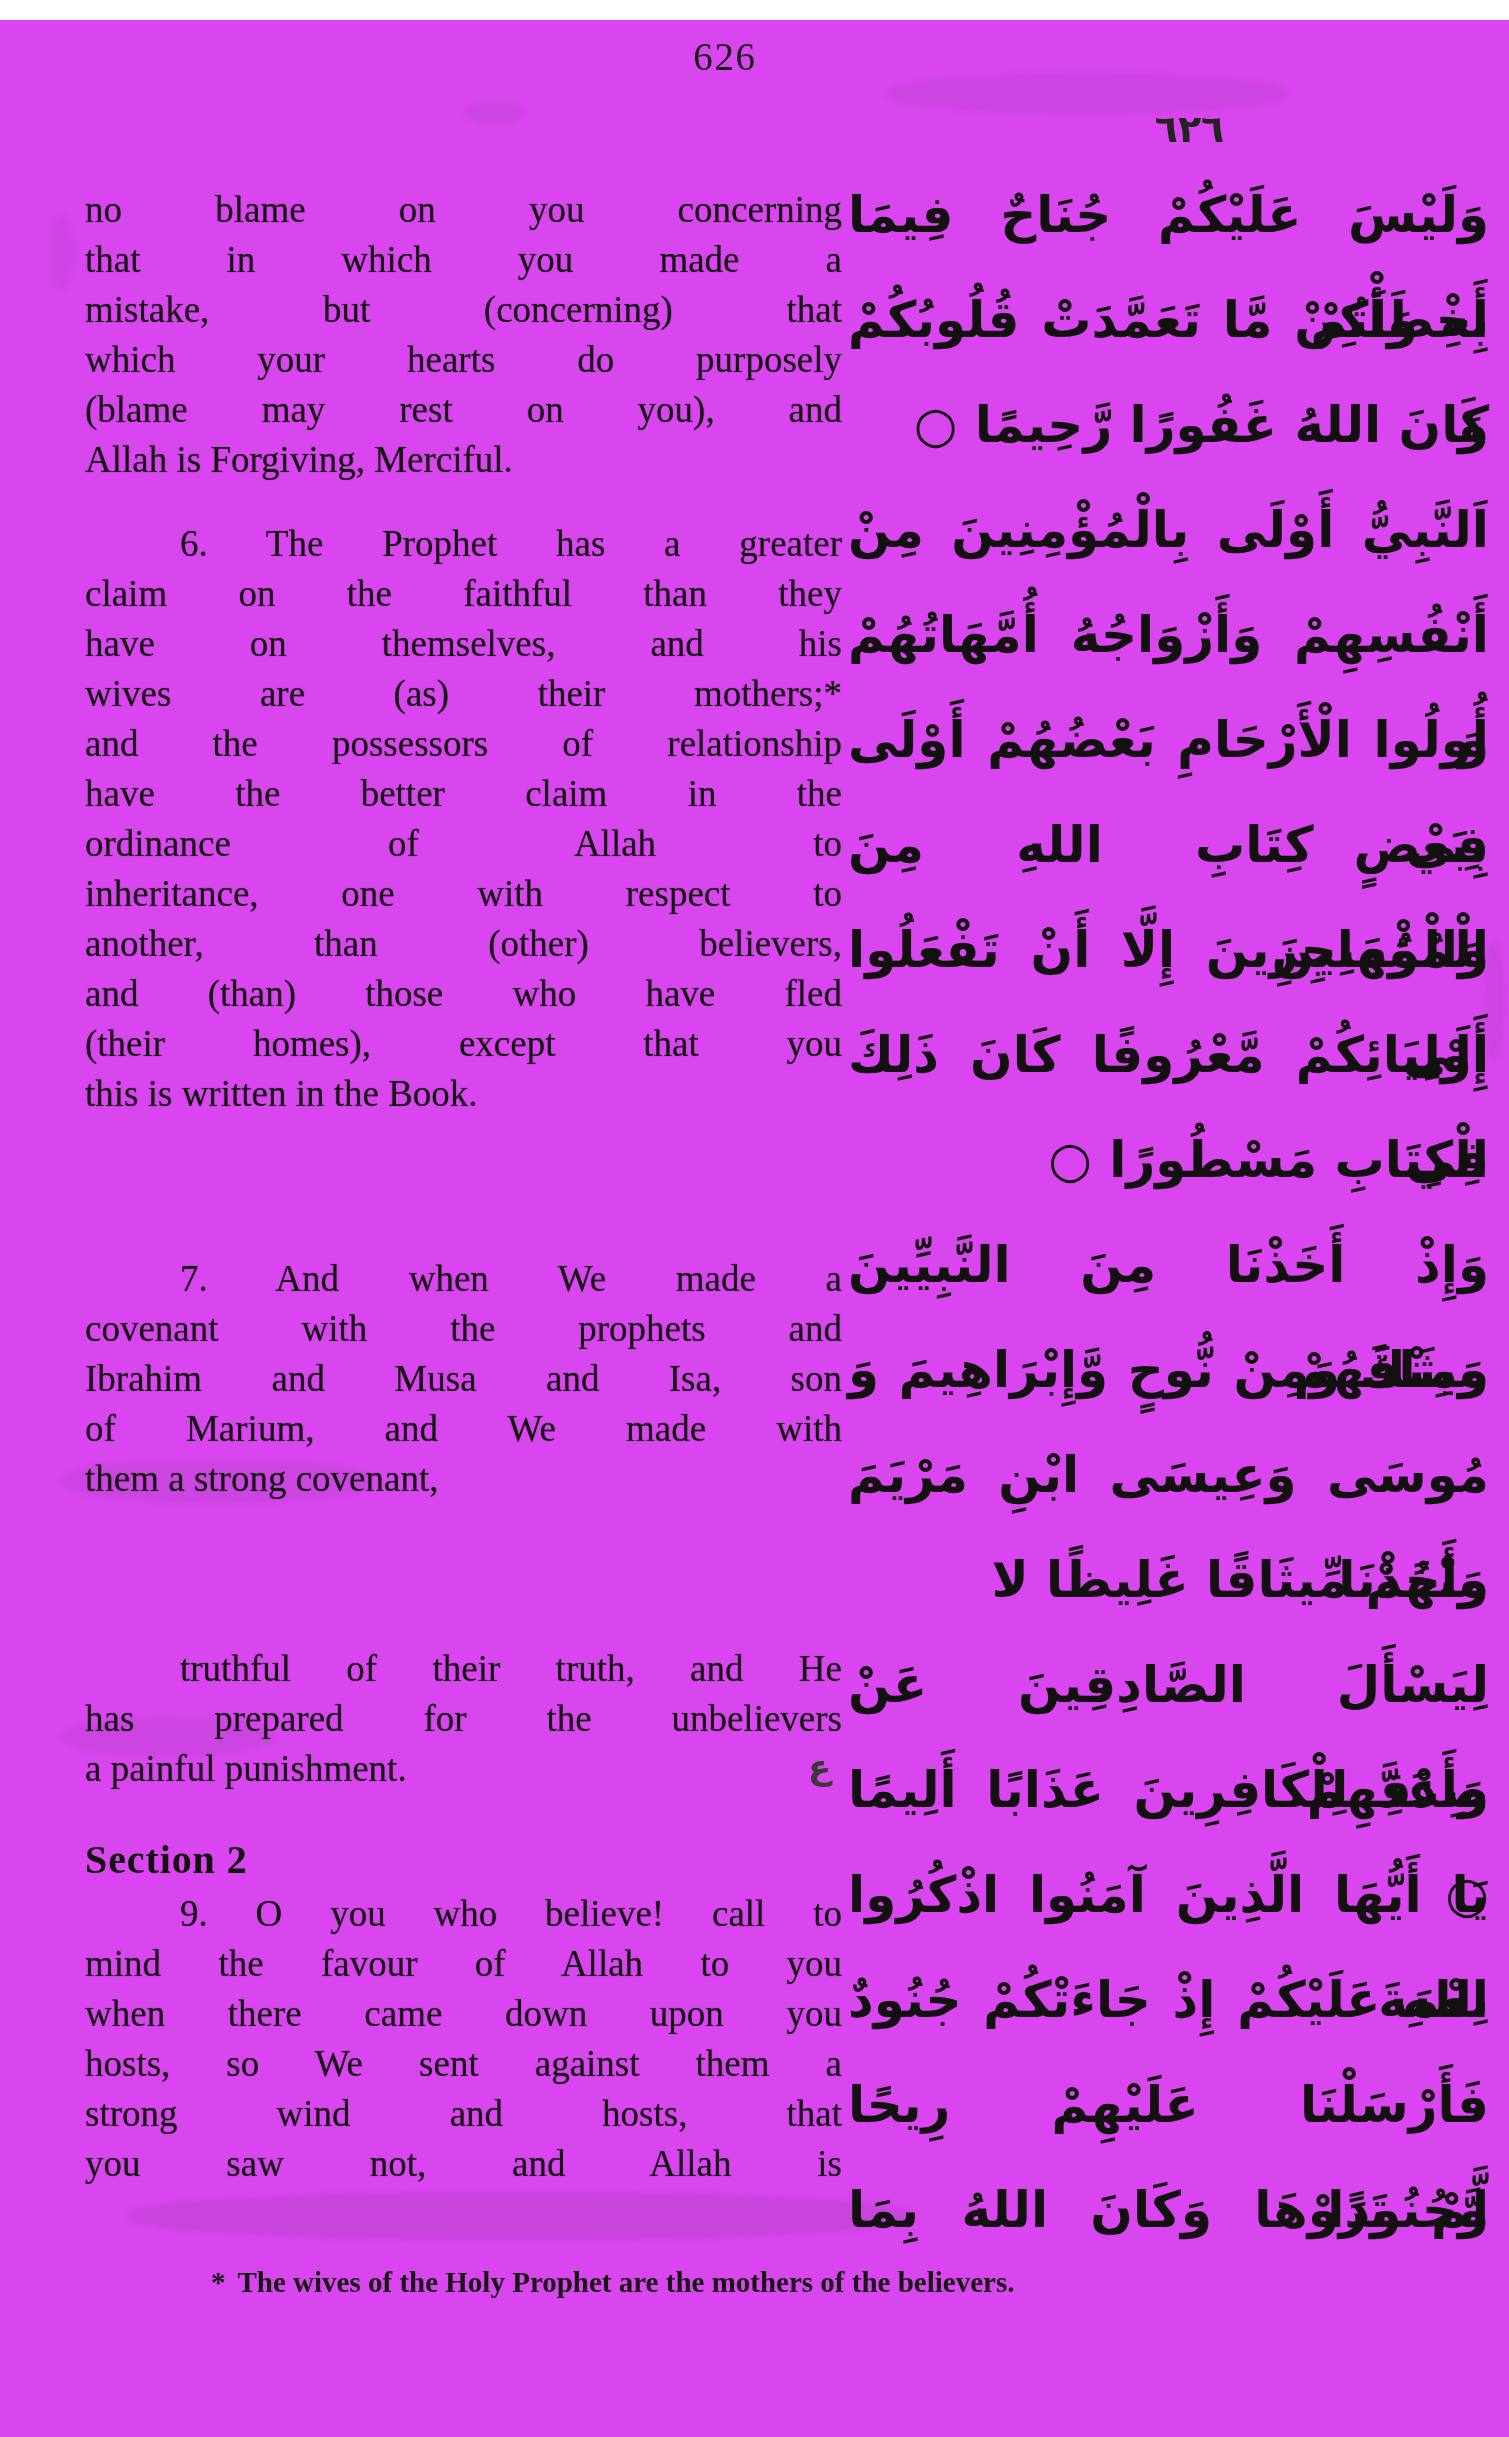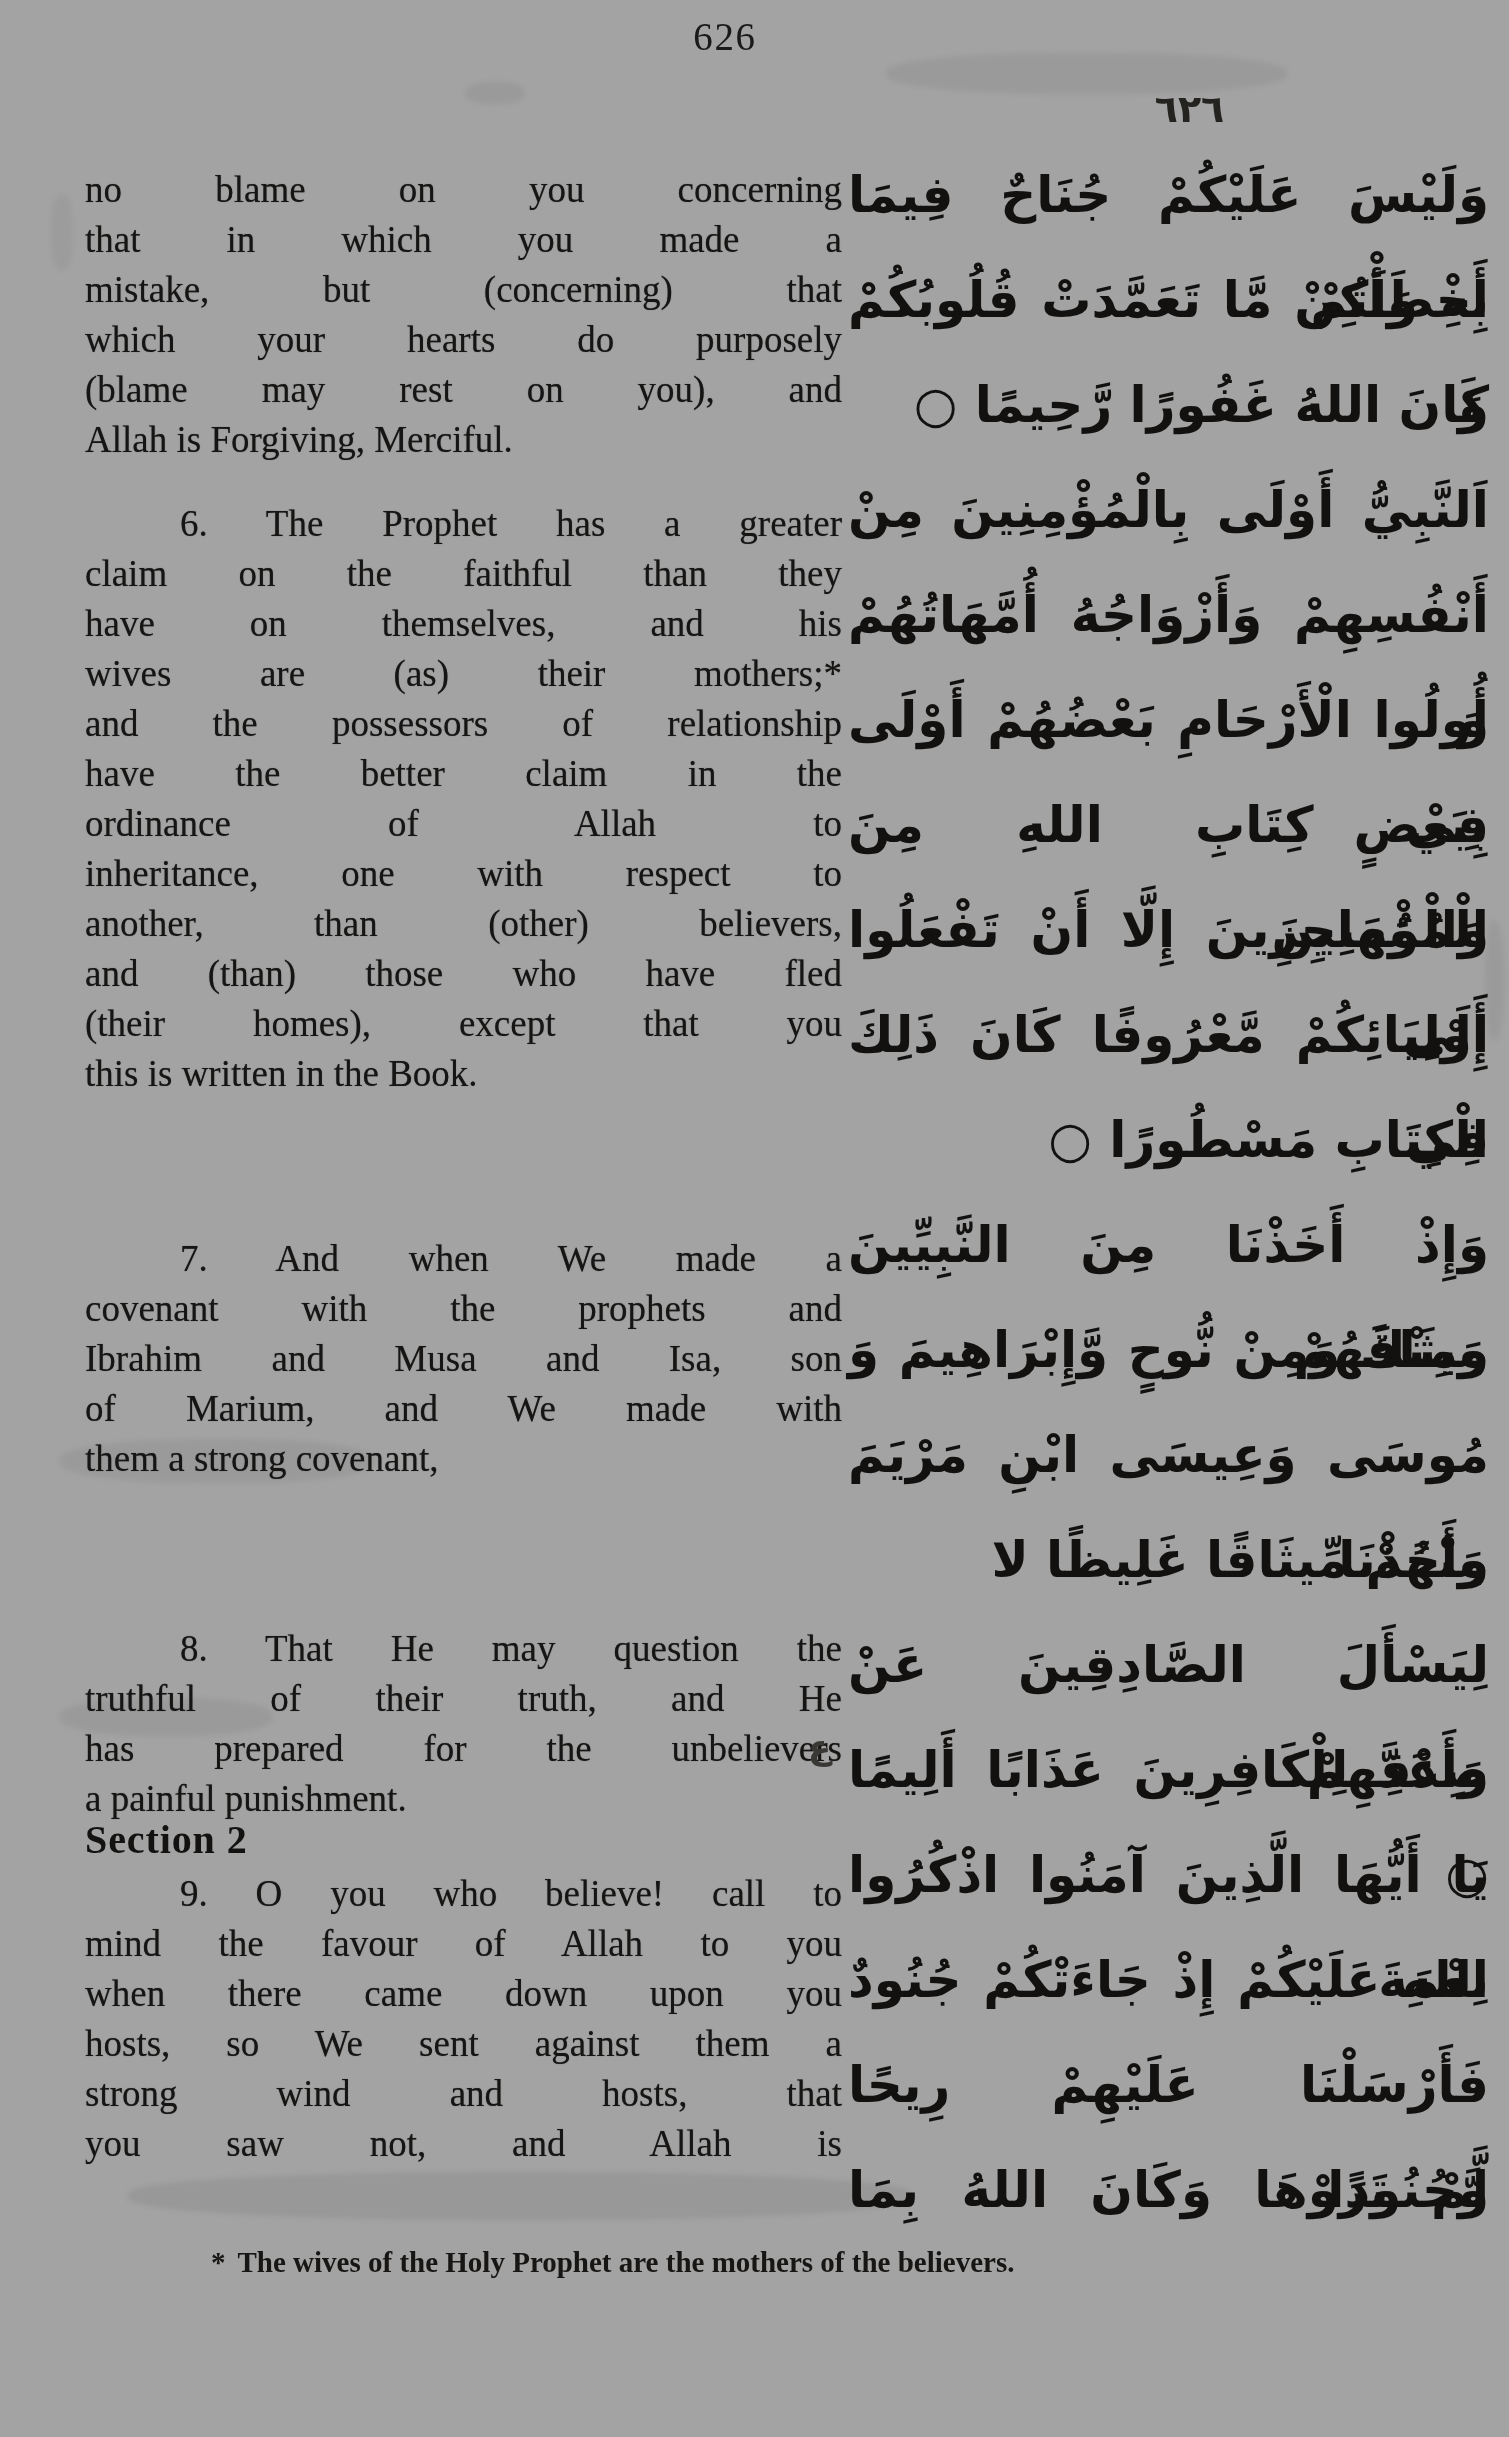--- a/index.html
+++ b/index.html
@@ -4,21 +4,21 @@
 <style>
   html,body{margin:0;padding:0;}
   body{
     width:1510px;height:2438px;
     background:#ffffff;
     font-family:"Liberation Serif", serif;
     color:#151413;
     position:relative;
     overflow:hidden;
   }
-  .page{position:absolute;inset:0;background:#a3a3a3;}
+  .page{position:absolute;inset:0;background:#d946ef;margin-top:20px;}
 
   
   .page-number{
     position:absolute;top:13.6px;left:614px;width:222px;
     text-align:center;font-size:39px;letter-spacing:1.7px;color:#1a1a1a;
   }
 
   
   .eng-col{position:absolute;left:85px;width:757px;}
   .para{position:absolute;left:0;width:100%;}
@@ -119,21 +119,20 @@
 
     <div class="para indent" style="top:1234px;">
         <div class="eng-line">7. And when We made a</div>
         <div class="eng-line">covenant with the prophets and</div>
         <div class="eng-line">Ibrahim and Musa and Isa, son</div>
         <div class="eng-line">of Marium, and We made with</div>
         <div class="eng-line">them a strong covenant,</div>
       </div>
 
     <div class="para indent" style="top:1624px;">
-        <div class="eng-line">8. That He may question the</div>
         <div class="eng-line">truthful of their truth, and He</div>
         <div class="eng-line">has prepared for the unbelievers</div>
         <div class="eng-line">a painful punishment.</div>
       </div>
 
     <div class="section-heading" style="top:1816px;">Section 2</div>
 
     <div class="para indent justify-last" style="top:1869px;">
         <div class="eng-line">9. O you who believe! call to</div>
         <div class="eng-line">mind the favour of Allah to you</div>

